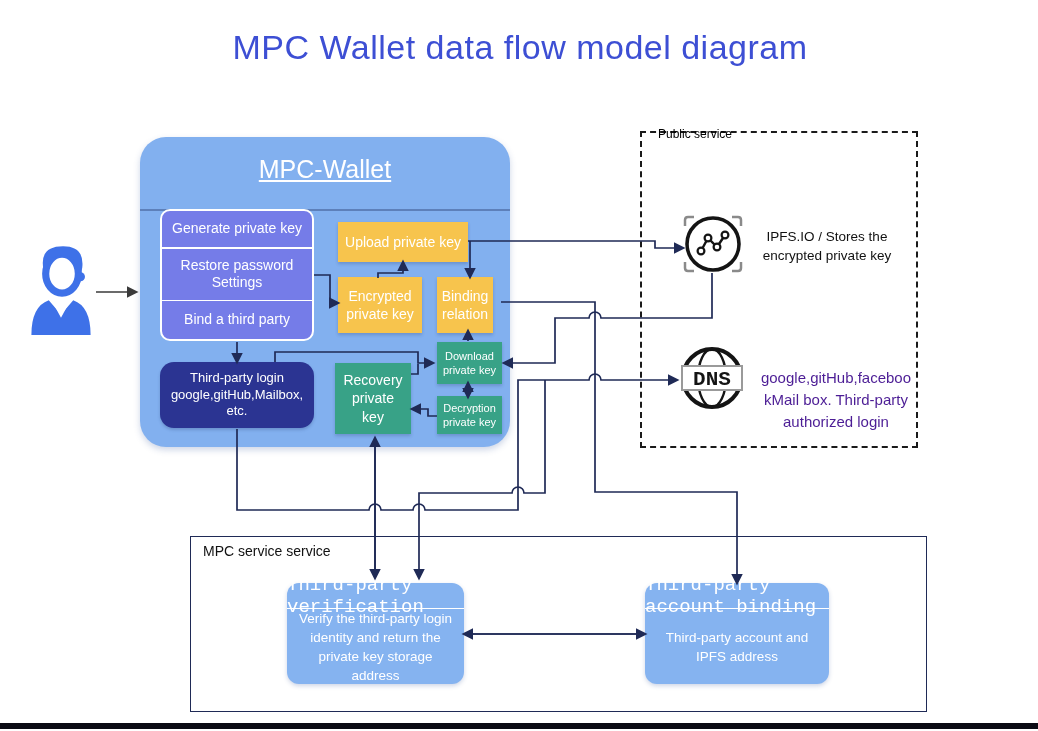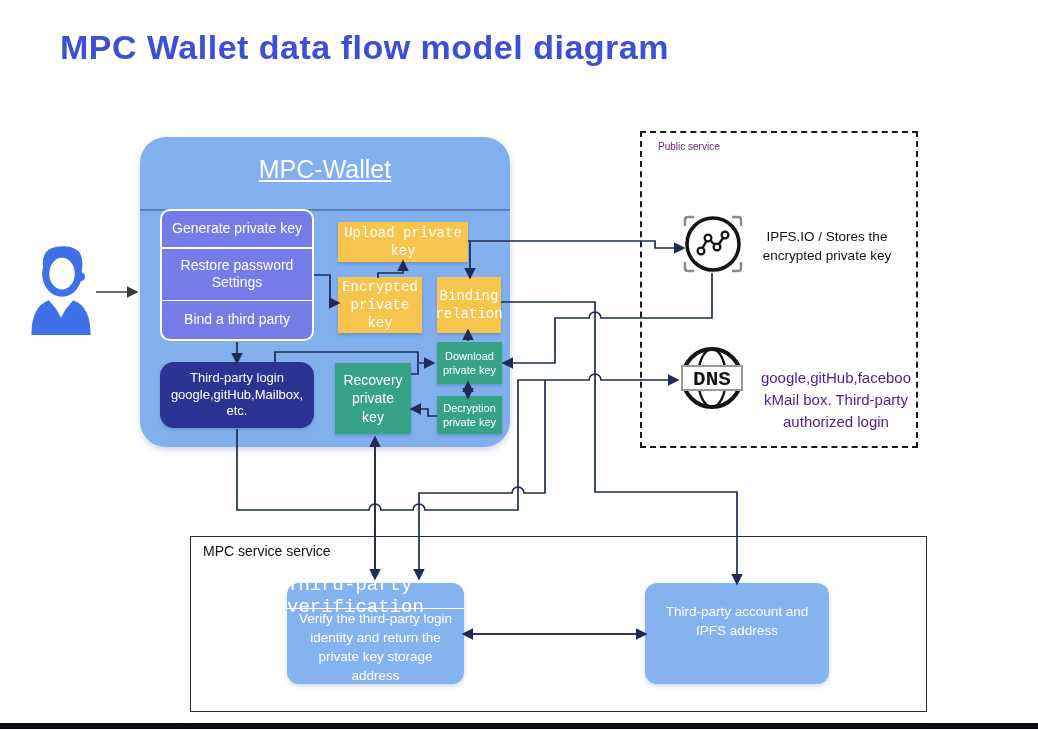--- a/index.html
+++ b/index.html
@@ -3,49 +3,49 @@
 <meta charset="utf-8">
 <style>
   :root{
     --c-title:#3D4FD4; --c-wallet:#82B0EF; --c-purple:#757CE8; --c-yellow:#F7C44D;
     --c-teal:#38A287; --c-navy:#2B3492; --c-platbox:#85B3F0; --c-line:#1F2A56; --c-person:#3E71E8;
   }
   html,body{margin:0;padding:0;background:#fff;}
   #canvas{position:relative;width:1038px;height:731px;background:#fff;overflow:hidden;
           font-family:"Liberation Sans", sans-serif;}
   .abs{position:absolute;box-sizing:border-box;}
-  #title{left:60px;top:28px;width:920px;font-size:34px;font-weight:bold;
+  #title{left:60px;top:28px;width:920px;text-align:center;font-size:34px;font-weight:normal;
          color:var(--c-title);letter-spacing:.5px;}
   
   #wallet{left:140px;top:137px;width:370px;height:310px;background:var(--c-wallet);
           border-radius:26px;box-shadow:0 3px 6px rgba(60,90,160,.25);}
   #wallet-title{left:140px;top:155px;width:370px;text-align:center;color:#fff;font-size:25px;font-weight:400;text-decoration:underline;}
   #wallet-sep{left:140px;top:209px;width:370px;height:2px;background:rgba(25,40,90,.35);}
   
   #stack{left:160px;top:209px;width:154px;height:132px;background:var(--c-purple);
          border:2px solid #fff;border-radius:10px;display:flex;flex-direction:column;overflow:hidden;}
   .stack-sec{flex:0 0 auto;display:flex;align-items:center;justify-content:center;color:#fff;
              font-size:14px;text-align:center;line-height:1.25;padding:2px 6px;}
   .stack-div{height:1.5px;background:#fff;flex:0 0 auto;}
   
   .node{display:flex;align-items:center;justify-content:center;text-align:center;color:#fff;
         line-height:1.3;box-shadow:0 2px 3px rgba(40,60,110,.25);}
-  .yellow{background:var(--c-yellow);font-family:Liberation Mono, monospace;}
+  .yellow{background:var(--c-yellow);}
   .teal{background:var(--c-teal);}
   .navy{background:var(--c-navy);border-radius:14px;}
   #upload{left:338px;top:222px;width:130px;height:40px;font-size:14px;}
   #encrypted{left:338px;top:277px;width:84px;height:56px;font-size:14px;padding:0 6px;}
-  #binding{left:437px;top:277px;width:64px;height:56px;font-size:14px;padding:8px 4px;}
+  #binding{left:437px;top:277px;width:56px;height:56px;font-size:14px;padding:8px 4px;}
   #login{left:160px;top:362px;width:154px;height:66px;font-size:13px;padding:0 3px;}
   #recovery{left:335px;top:363px;width:76px;height:71px;font-size:14px;padding:0 8px;}
   #download{left:437px;top:342px;width:65px;height:42px;font-size:11px;padding:0 3px;}
   #decryption{left:437px;top:396px;width:65px;height:38px;font-size:11px;padding:0 3px;}
   
   #public{left:640px;top:131px;width:278px;height:317px;border:2px dashed #1a1a1a;background:#fff;}
-  #public-label{left:658px;top:141px;font-size:10px;color:#701a75;}
+  #public-label{left:658px;top:127px;font-size:12px;color:#000000;}
   #ipfs-icon{left:682px;top:213px;}
   #ipfs-text{left:746px;top:228px;width:162px;text-align:center;font-size:13.5px;color:#111;line-height:1.4;}
   #dns-icon{left:679px;top:345px;}
   #dns-text{left:748px;top:367px;width:176px;text-align:center;font-size:15px;color:#4c1d95;line-height:1.45;}
   
   #platform{left:190px;top:536px;width:737px;height:176px;border:1.6px solid var(--c-line);background:#fff;}
   #platform-label{left:203px;top:543px;font-size:14px;color:#111;}
   .platbox{background:var(--c-platbox);border-radius:12px;color:#fff;box-shadow:0 2px 4px rgba(60,90,160,.25);}
   .platbox .hdr{height:25px;display:flex;align-items:center;justify-content:center;font-size:19px;
                 border-bottom:1.5px solid #fff;font-family:Liberation Mono, monospace;}
@@ -127,20 +127,21 @@
   </div>
 
   <div class="abs" id="platform"></div>
   <div class="abs" id="platform-label">MPC service service</div>
 
   <div class="abs platbox" id="verification">
     <div class="hdr">Third-party verification</div>
     <div class="bdy">Verify the third-party login identity and return the private key storage address</div>
   </div>
   <div class="abs platbox" id="account">
+    <div class="hdr">Third-party account binding</div>
     <div class="bdy">Third-party account and IPFS address</div>
   </div>
 
   <div class="abs" id="bottom-bar"></div>
 
   <svg class="abs" id="lines" viewBox="0 0 1038 731">
     <defs>
       <marker id="arr" markerWidth="8" markerHeight="8" refX="2" refY="3.5" orient="auto">
         <path d="M0,0 L7,3.5 L0,7 Z" fill="#1F2A56"></path>
       </marker>

